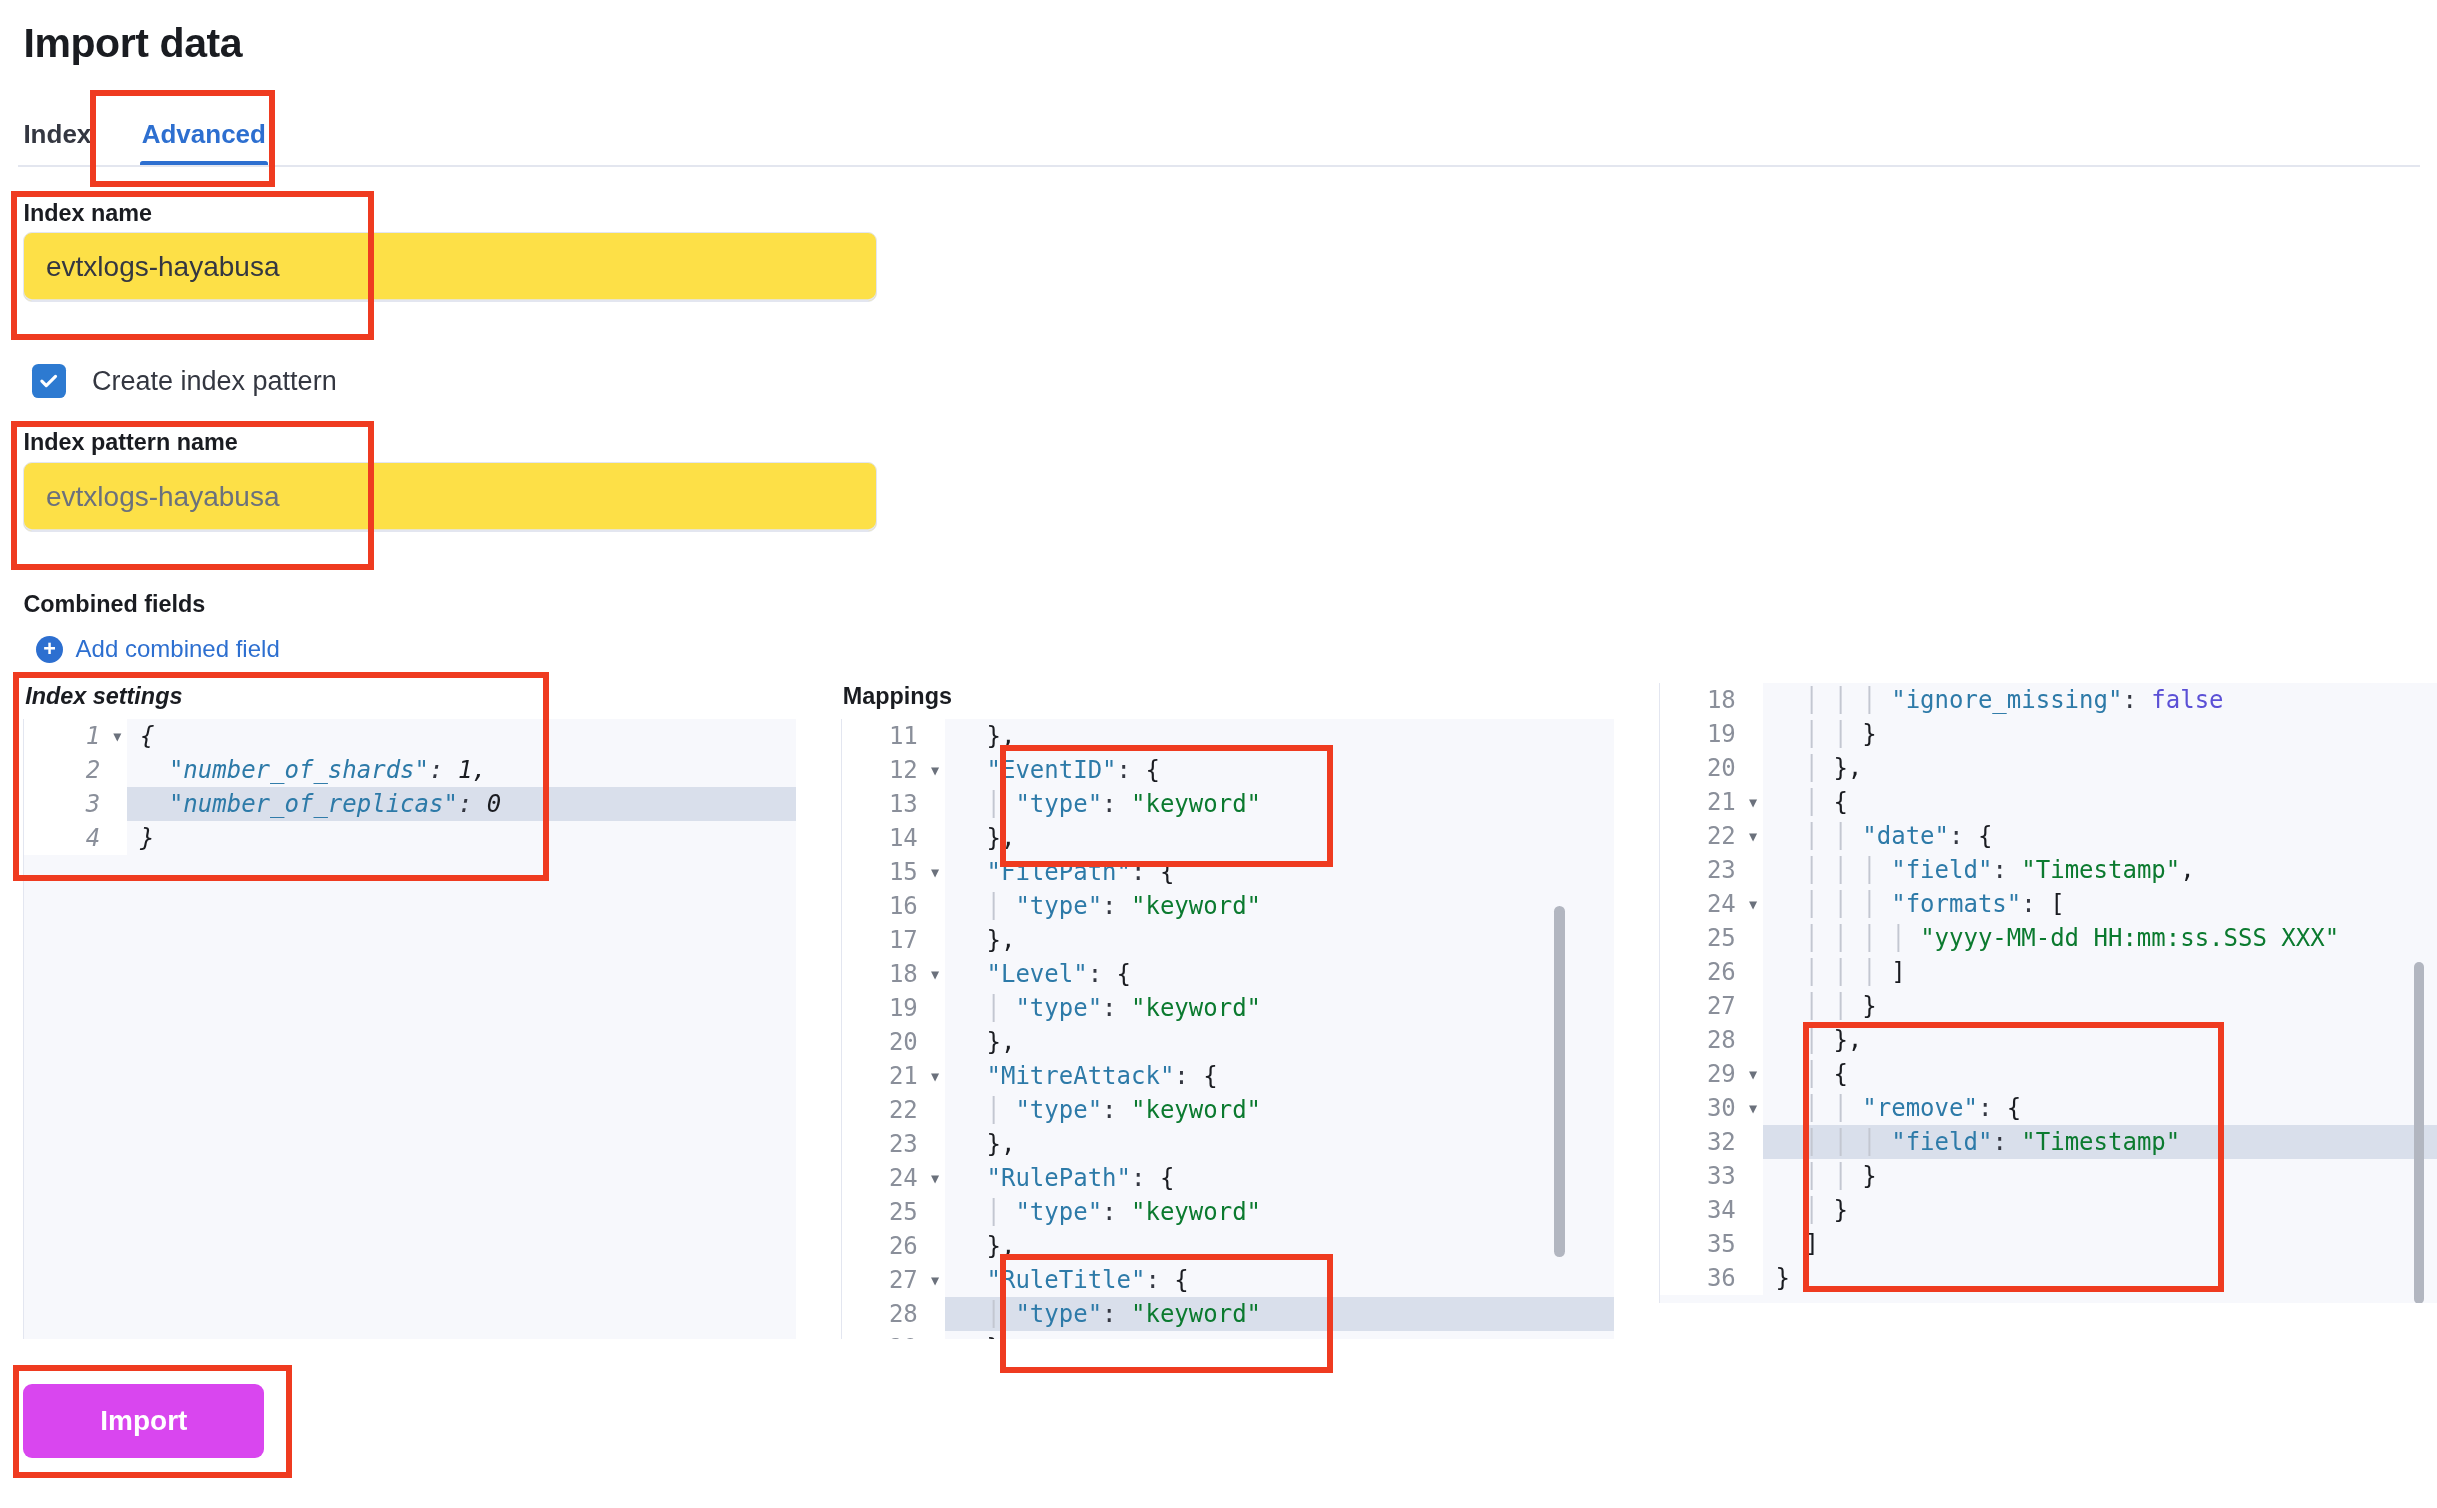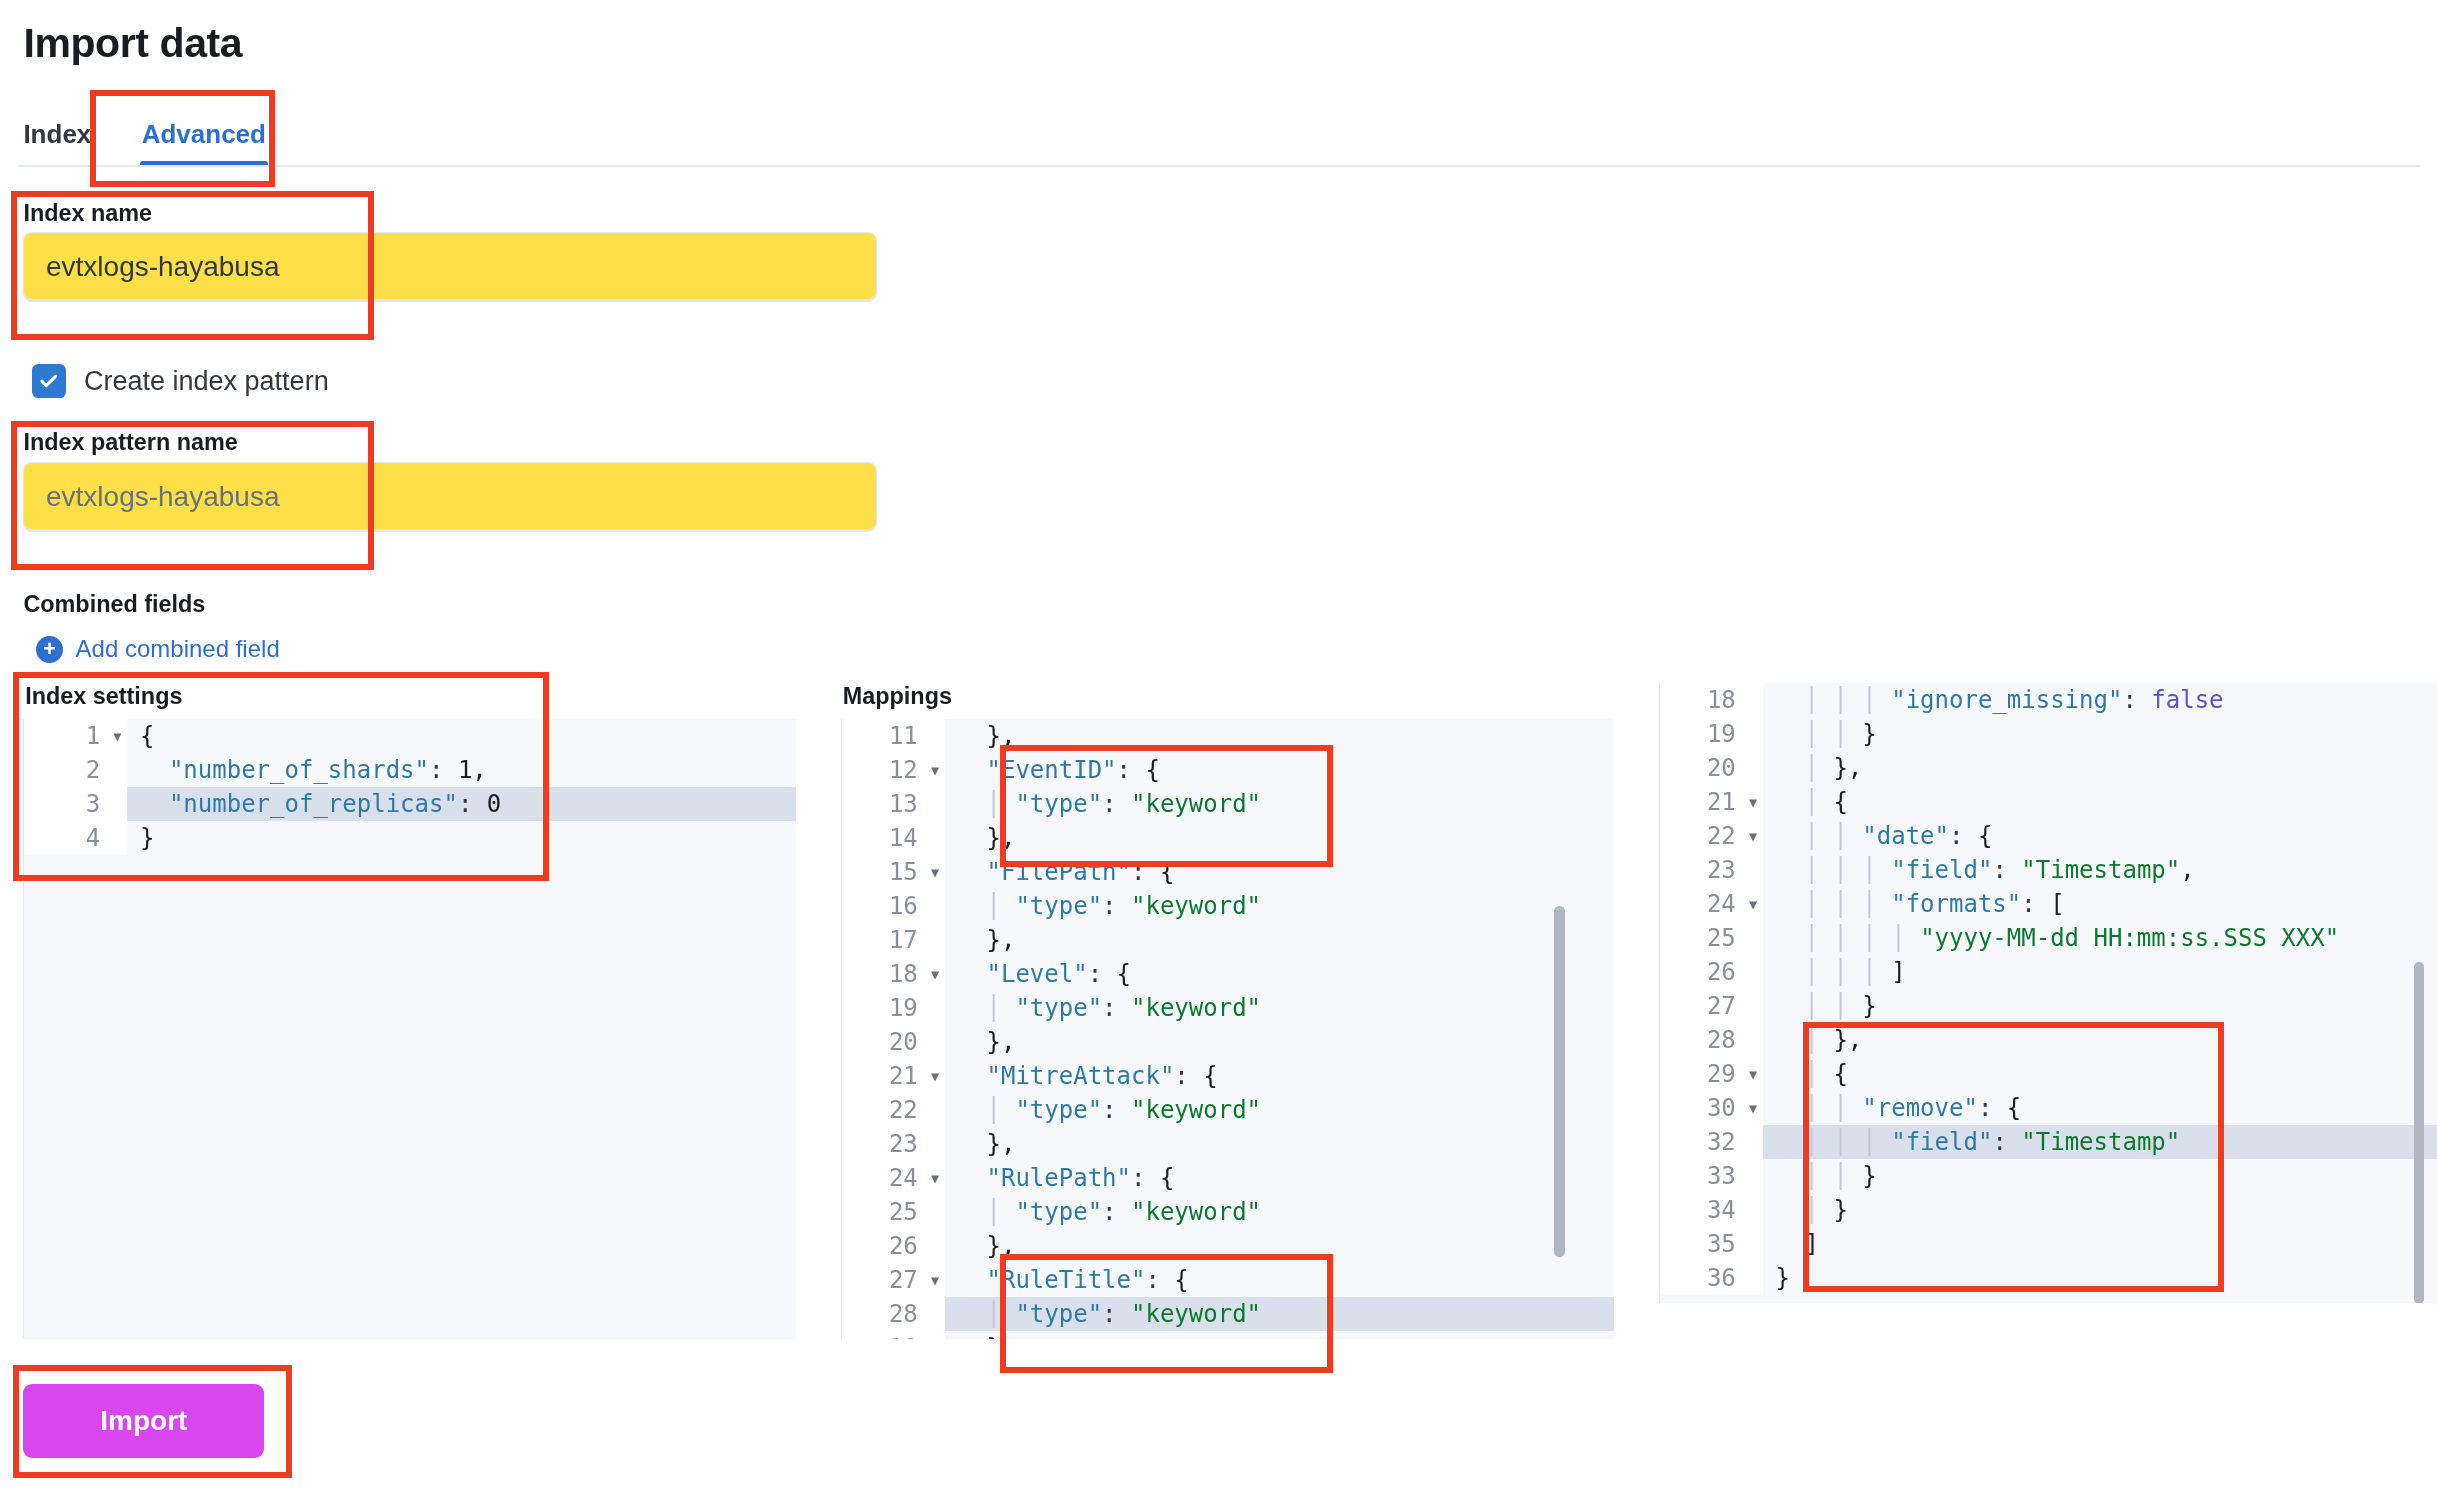--- a/index.html
+++ b/index.html
@@ -41,21 +41,21 @@
     position:absolute; height:70px; width:854px; left:23.4px;
     background:#fde047; border:0.9px solid #e3e6f0; border-radius:9px;
     box-shadow: inset 0 -1.8px 0 #e3e6f0;
     display:flex; align-items:center; padding:0 21.6px;
     font-size:28px; color:#343741; cursor:text;
   }
   .text-input.placeholder { color:#6b717c; }
 
   
   #create-index-pattern-row {
-    position:absolute; left:32px; top:364px; display:flex; align-items:center; gap:18px; cursor:pointer;
+    position:absolute; left:32px; top:364px; display:flex; align-items:center; gap:26px; cursor:pointer;
   }
   .cbx {
     width:34px; height:34px; border-radius:6.3px; background:#2d7ad1;
     display:flex; align-items:center; justify-content:center; flex:0 0 auto;
   }
   .cbx svg { width:23.4px; height:23.4px; }
   #create-index-pattern-label { font-size:27px; color:#343741; }
 
   
   #combined-fields-label { position:absolute; left:23.4px; top:591px; font-size:23.4px; font-weight:700; }
@@ -138,21 +138,21 @@
 <div class="text-input placeholder" style="top:462px;">evtxlogs-hayabusa</div>
 
 <div id="combined-fields-label">Combined fields</div>
 <div id="add-combined-field">
   <span class="plus-icon">+</span>
   <span id="add-combined-field-label">Add combined field</span>
 </div>
 
 <div id="editors">
 
-  <div class="editor-col" style="left:23.4px; width:773px;">
+  <div class="editor-col" style="left:23.4px; width:773px;font-style:italic;">
     <div class="editor-title">Index settings</div>
     <div class="editor-box" id="ed-index-settings">
         <div class="code-line"><div class="gutter">1</div><div class="fold">▼</div><div class="code-text">{</div></div>
         <div class="code-line"><div class="gutter">2</div><div class="fold"></div><div class="code-text">  <span class="k">"number_of_shards"</span><span class="p">:</span> 1,</div></div>
         <div class="code-line hl"><div class="gutter">3</div><div class="fold"></div><div class="code-text">  <span class="k">"number_of_replicas"</span><span class="p">:</span> 0</div></div>
         <div class="code-line"><div class="gutter">4</div><div class="fold"></div><div class="code-text">}</div></div>
       </div>
   </div>
 
   <div class="editor-col" style="left:841px; width:773px;">

